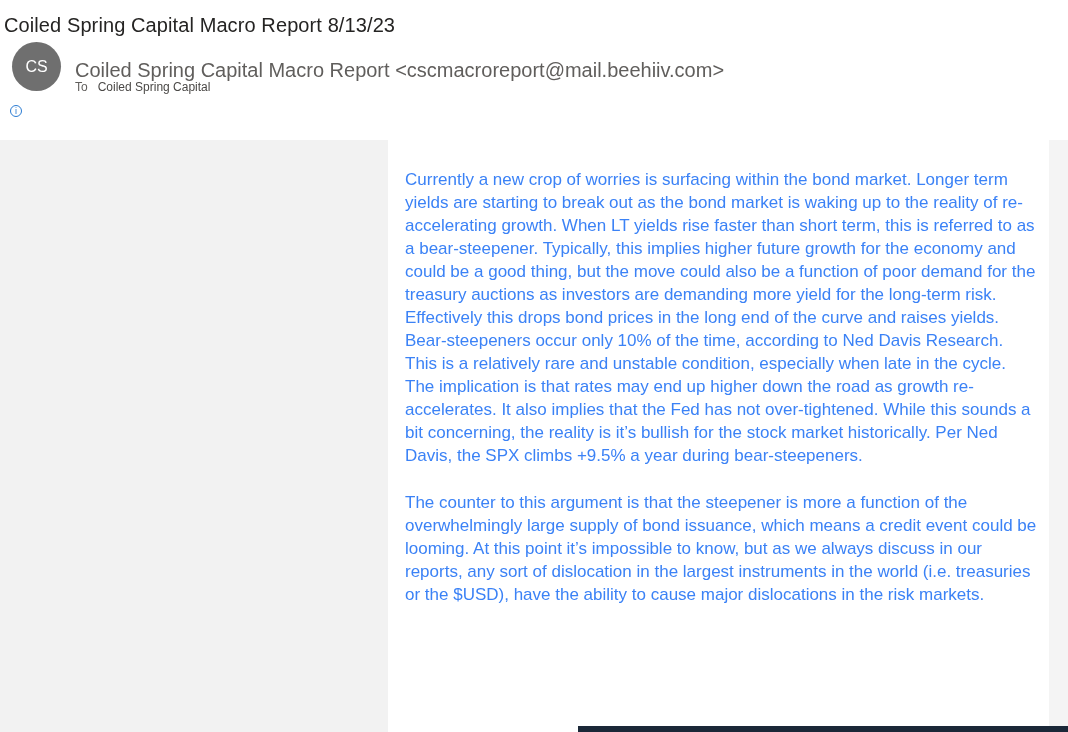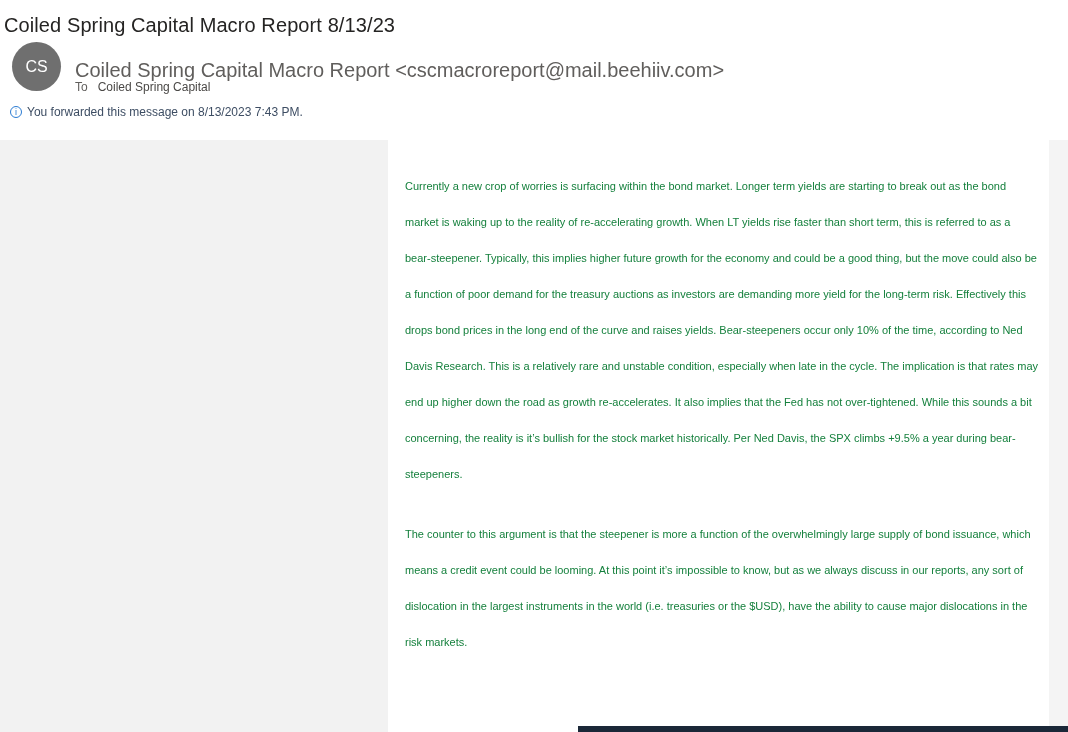--- a/index.html
+++ b/index.html
@@ -100,23 +100,23 @@
     background: #f2f2f2;
   }
   .content {
     flex: 1 1 auto;
     background: #ffffff;
     padding: 28px 0 0 17px;
     overflow: hidden;
   }
   .email-text {
     width: 634px;
-    font-size: 11px;
-    line-height: 36px;
-    color: #15803d;
+    font-size: 17px;
+    line-height: 23px;
+    color: #3b82f6;
   }
   .email-text p { margin: 0 0 24px 0; }
   .scroll-strip {
     width: 19px;
     flex: 0 0 19px;
     background: #f4f4f4;
   }
 
   
   .bottom-bar {
@@ -141,21 +141,20 @@
 
     <div class="sender-name">Coiled Spring Capital Macro Report &lt;cscmacroreport@mail.beehiiv.com&gt;</div>
 
     <div class="to-row">
       <span class="to-label">To</span><span>Coiled Spring Capital</span>
     </div>
 
     <div class="infobar">
       <div class="row1">
         <span class="info-icon">i</span>
-        <span>You forwarded this message on 8/13/2023 7:43 PM.</span>
       </div>
     </div>
   </div>
 
   <div class="pane">
     <div class="left-panel"></div>
 
     <div class="content">
       <div class="email-text">
         <p>Currently a new crop of worries is surfacing within the bond market. Longer term yields are starting to break out as the bond market is waking up to the reality of re-accelerating growth. When LT yields rise faster than short term, this is referred to as a bear-steepener. Typically, this implies higher future growth for the economy and could be a good thing, but the move could also be a function of poor demand for the treasury auctions as investors are demanding more yield for the long-term risk. Effectively this drops bond prices in the long end of the curve and raises yields. Bear-steepeners occur only 10% of the time, according to Ned Davis Research. This is a relatively rare and unstable condition, especially when late in the cycle. The implication is that rates may end up higher down the road as growth re-accelerates. It also implies that the Fed has not over-tightened. While this sounds a bit concerning, the reality is it’s bullish for the stock market historically. Per Ned Davis, the SPX climbs +9.5% a year during bear-steepeners.</p>

